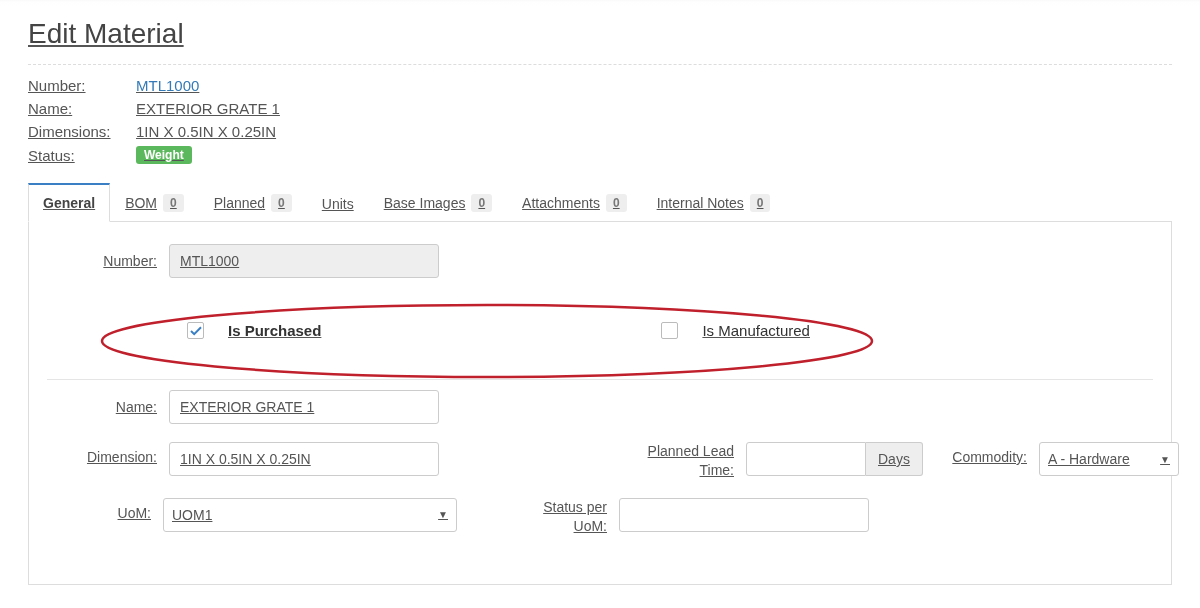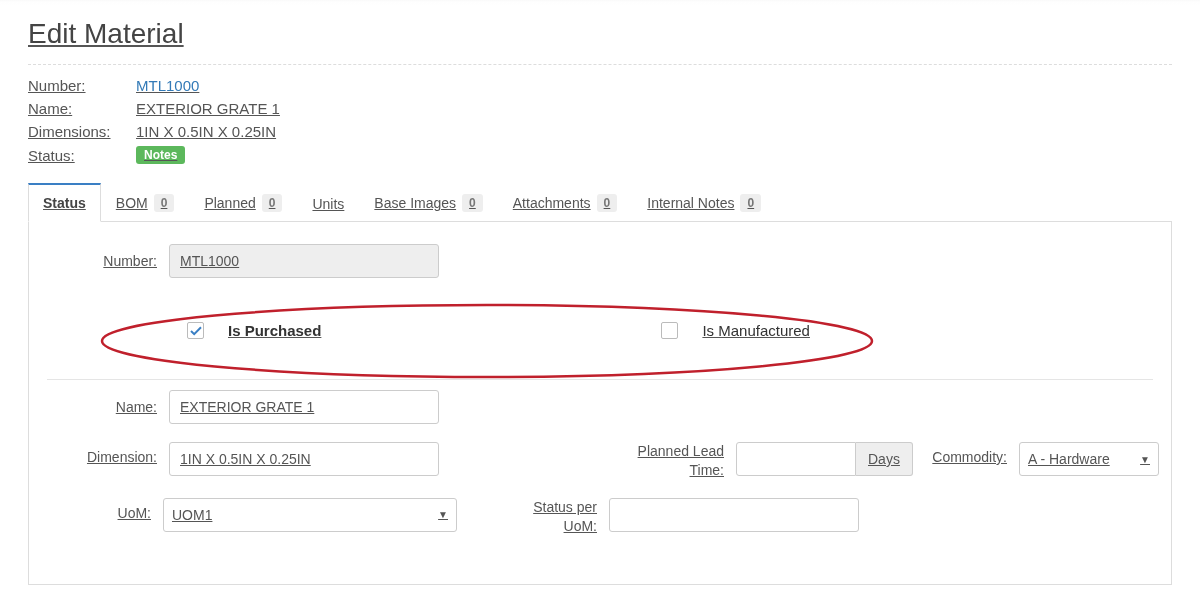--- a/index.html
+++ b/index.html
@@ -232,21 +232,21 @@
     left: 45px;
     width: 790px;
     height: 80px;
     z-index: 1;
     pointer-events: none;
   }
 
   .columns-row {
     display: grid;
     grid-template-columns: 410px 430px 1fr;
-    column-gap: 10px;
+    column-gap: 20px;
     align-items: flex-start;
     margin-bottom: 18px;
   }
   .col-field {
     display: flex;
     align-items: flex-start;
     gap: 12px;
   }
   .multi-label {
     text-align: right;
@@ -271,27 +271,27 @@
     <div class="summary-row">
       <span class="summary-label">Name:</span>
       <span class="summary-value">EXTERIOR GRATE 1</span>
     </div>
     <div class="summary-row">
       <span class="summary-label">Dimensions:</span>
       <span class="summary-value">1IN X 0.5IN X 0.25IN</span>
     </div>
     <div class="summary-row">
       <span class="summary-label">Status:</span>
-      <span class="badge-active">Notes</span>
+      <span class="badge-active">Weight</span>
     </div>
   </div>
 
   <div class="tabs">
     <div class="tab active">
-      <span>Status</span>
+      <span>General</span>
     </div>
     <div class="tab">
       <span>BOM</span>
       <span class="count-badge">0</span>
     </div>
     <div class="tab">
       <span>Planned</span>
       <span class="count-badge">0</span>
     </div>
     <div class="tab">

